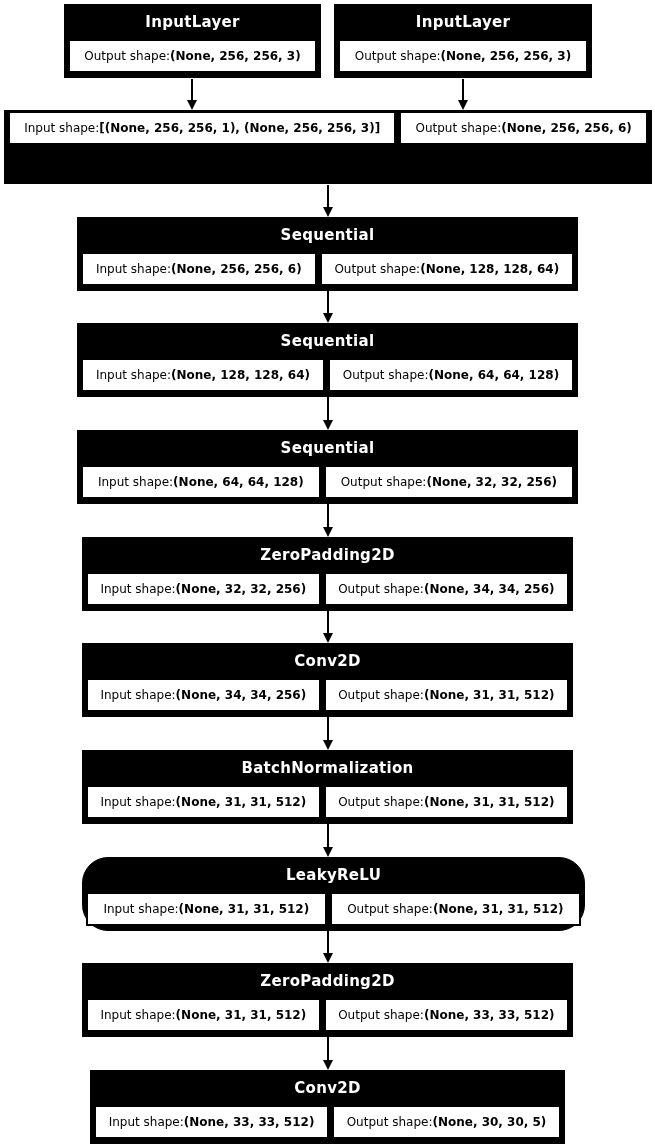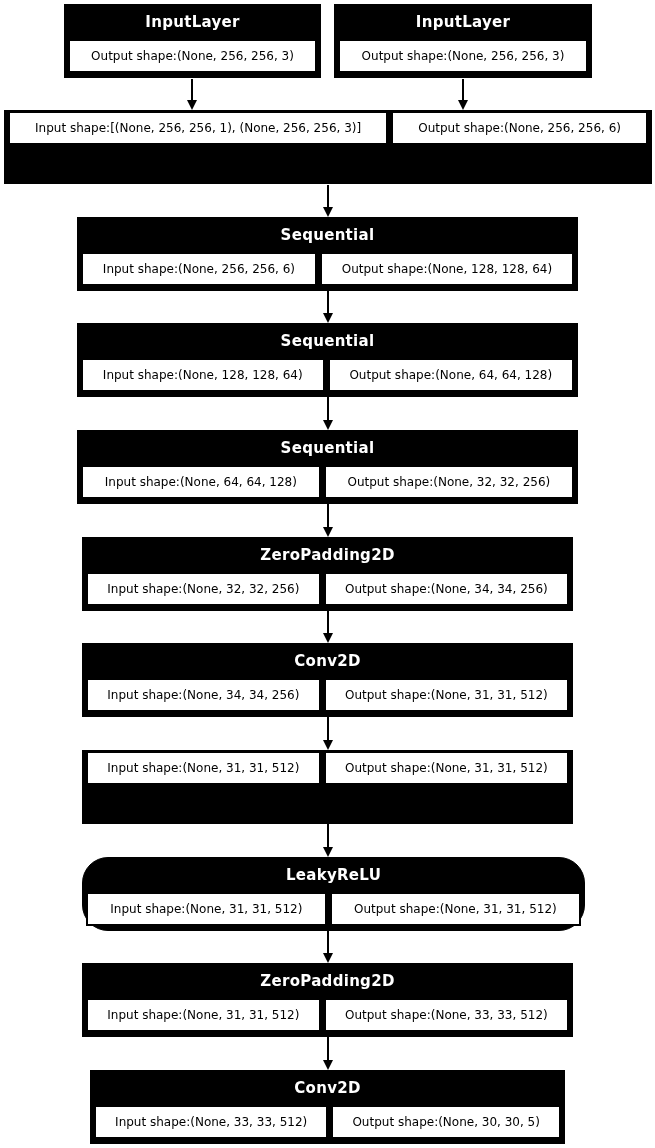--- a/index.html
+++ b/index.html
@@ -44,21 +44,21 @@
     box-sizing: border-box;
     display: flex;
     align-items: center;
     justify-content: center;
     white-space: nowrap;
     overflow: hidden;
     font-size: 12px;
     color: #000000;
     padding: 0 3px;
   }
-  .cell .shape-value { font-weight: normal; }
+  .cell .shape-value { font-weight: bold; }
   .edge {
     position: absolute;
     width: 12px;
   }
   .edge .stem {
     position: absolute;
     left: 5px;
     top: 0;
     width: 2px;
     background: #000000;
@@ -167,20 +167,21 @@
           <span class="shape-label">Input shape: </span>
           <span class="shape-value">(None, 34, 34, 256)</span>
         </div>
         <div class="cell">
           <span class="shape-label">Output shape: </span>
           <span class="shape-value">(None, 31, 31, 512)</span>
         </div>
       </div>
     </div>
     <div class="node" style="left: 82px; top: 750px; width: 491px; height: 74px;">
+      <div class="node-title">BatchNormalization</div>
       <div class="cells">
         <div class="cell">
           <span class="shape-label">Input shape: </span>
           <span class="shape-value">(None, 31, 31, 512)</span>
         </div>
         <div class="cell">
           <span class="shape-label">Output shape: </span>
           <span class="shape-value">(None, 31, 31, 512)</span>
         </div>
       </div>

